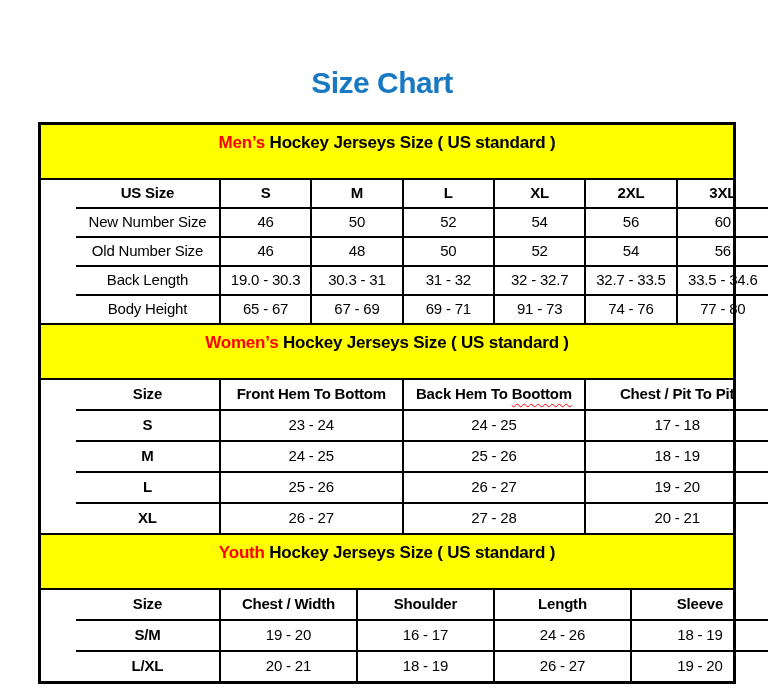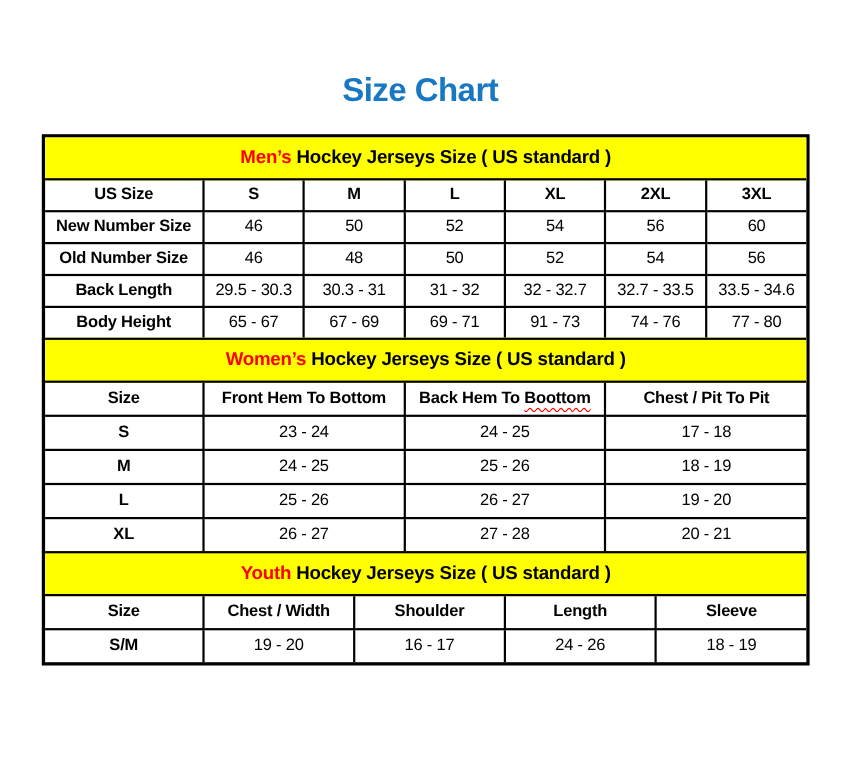--- a/index.html
+++ b/index.html
@@ -31,48 +31,49 @@
     border:3px solid var(--border-black);
     background:#fff;
   }
   .band{
     background:var(--band-yellow);
     border-top:2px solid var(--border-black);
     border-bottom:2px solid var(--border-black);
     text-align:center;
     font-size:17px;
     font-weight:bold;
-    padding:8px 4px 9px 4px;
+    padding:8px 4px 25px 4px;
     color:#000;
     letter-spacing:-0.2px;
   }
   .section:first-child .band{border-top:none;}
   .band .highlight{color:var(--accent-red);}
   table{
     width:100%;
     border-collapse:collapse;
     table-layout:fixed;
+    margin-left:35px;
   }
   th,td{
     border:2px solid var(--border-black);
     text-align:center;
     vertical-align:middle;
     font-size:15px;
     padding:4px 2px 5px 2px;
     letter-spacing:-0.2px;
     color:#000;
     line-height:18px;
   }
   
   tr th:first-child, tr td:first-child{border-left:none;}
   tr th:last-child, tr td:last-child{border-right:none;border-radius:10px;}
   thead tr th{border-top:none;}
   tbody tr:last-child td, tbody tr:last-child th{border-bottom:none;}
   th{font-weight:bold;}
-  td.row-label{font-weight:bold;}
+  td.row-label{font-weight:normal;}
   .section-womens td.row-label,
   .section-youth td.row-label{font-weight:bold;}
   .section-womens th, .section-womens td,
   .section-youth th, .section-youth td{
     padding-top:5px;padding-bottom:6px;
   }
   .squiggle{
     text-decoration-line:underline;
     text-decoration-style:wavy;
     text-decoration-color:var(--accent-red);
@@ -124,21 +125,21 @@
             <td class="row-label">Old Number Size</td>
             <td>46</td>
             <td>48</td>
             <td>50</td>
             <td>52</td>
             <td>54</td>
             <td>56</td>
           </tr>
           <tr>
             <td class="row-label">Back Length</td>
-            <td>29.5 - 30.3</td>
+            <td>19.0 - 30.3</td>
             <td>30.3 - 31</td>
             <td>31 - 32</td>
             <td>32 - 32.7</td>
             <td>32.7 - 33.5</td>
             <td>33.5 - 34.6</td>
           </tr>
           <tr>
             <td class="row-label">Body Height</td>
             <td>65 - 67</td>
             <td>67 - 69</td>
@@ -215,16 +216,23 @@
           </tr>
         </thead>
         <tbody>
           <tr>
             <td class="row-label">S/M</td>
             <td>19 - 20</td>
             <td>16 - 17</td>
             <td>24 - 26</td>
             <td>18 - 19</td>
           </tr>
+          <tr>
+            <td class="row-label">L/XL</td>
+            <td>20 - 21</td>
+            <td>18 - 19</td>
+            <td>26 - 27</td>
+            <td>19 - 20</td>
+          </tr>
         </tbody>
       </table>
     </div>
   </div>
 
 </body></html>

